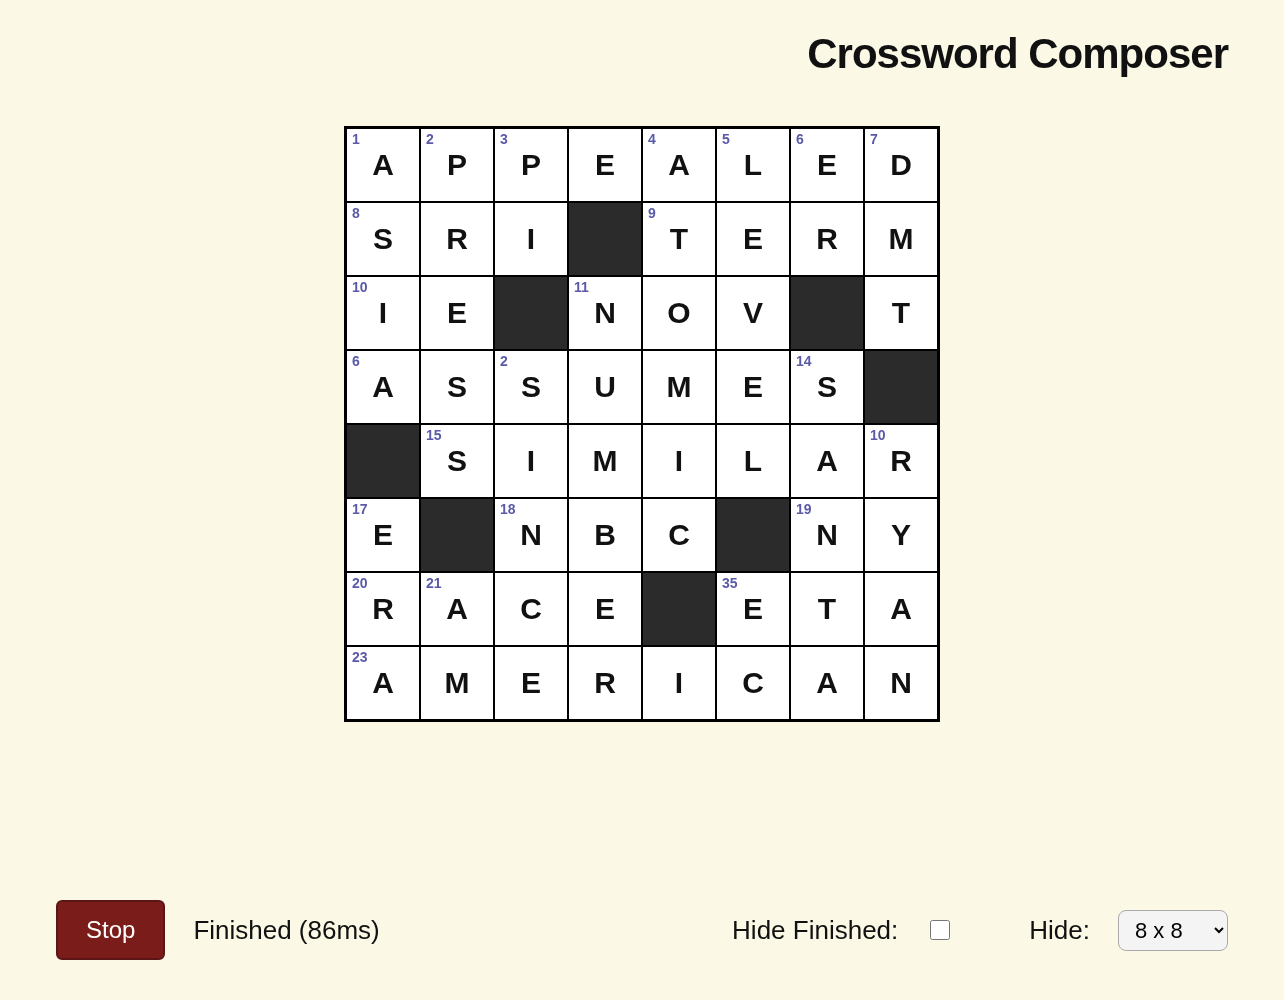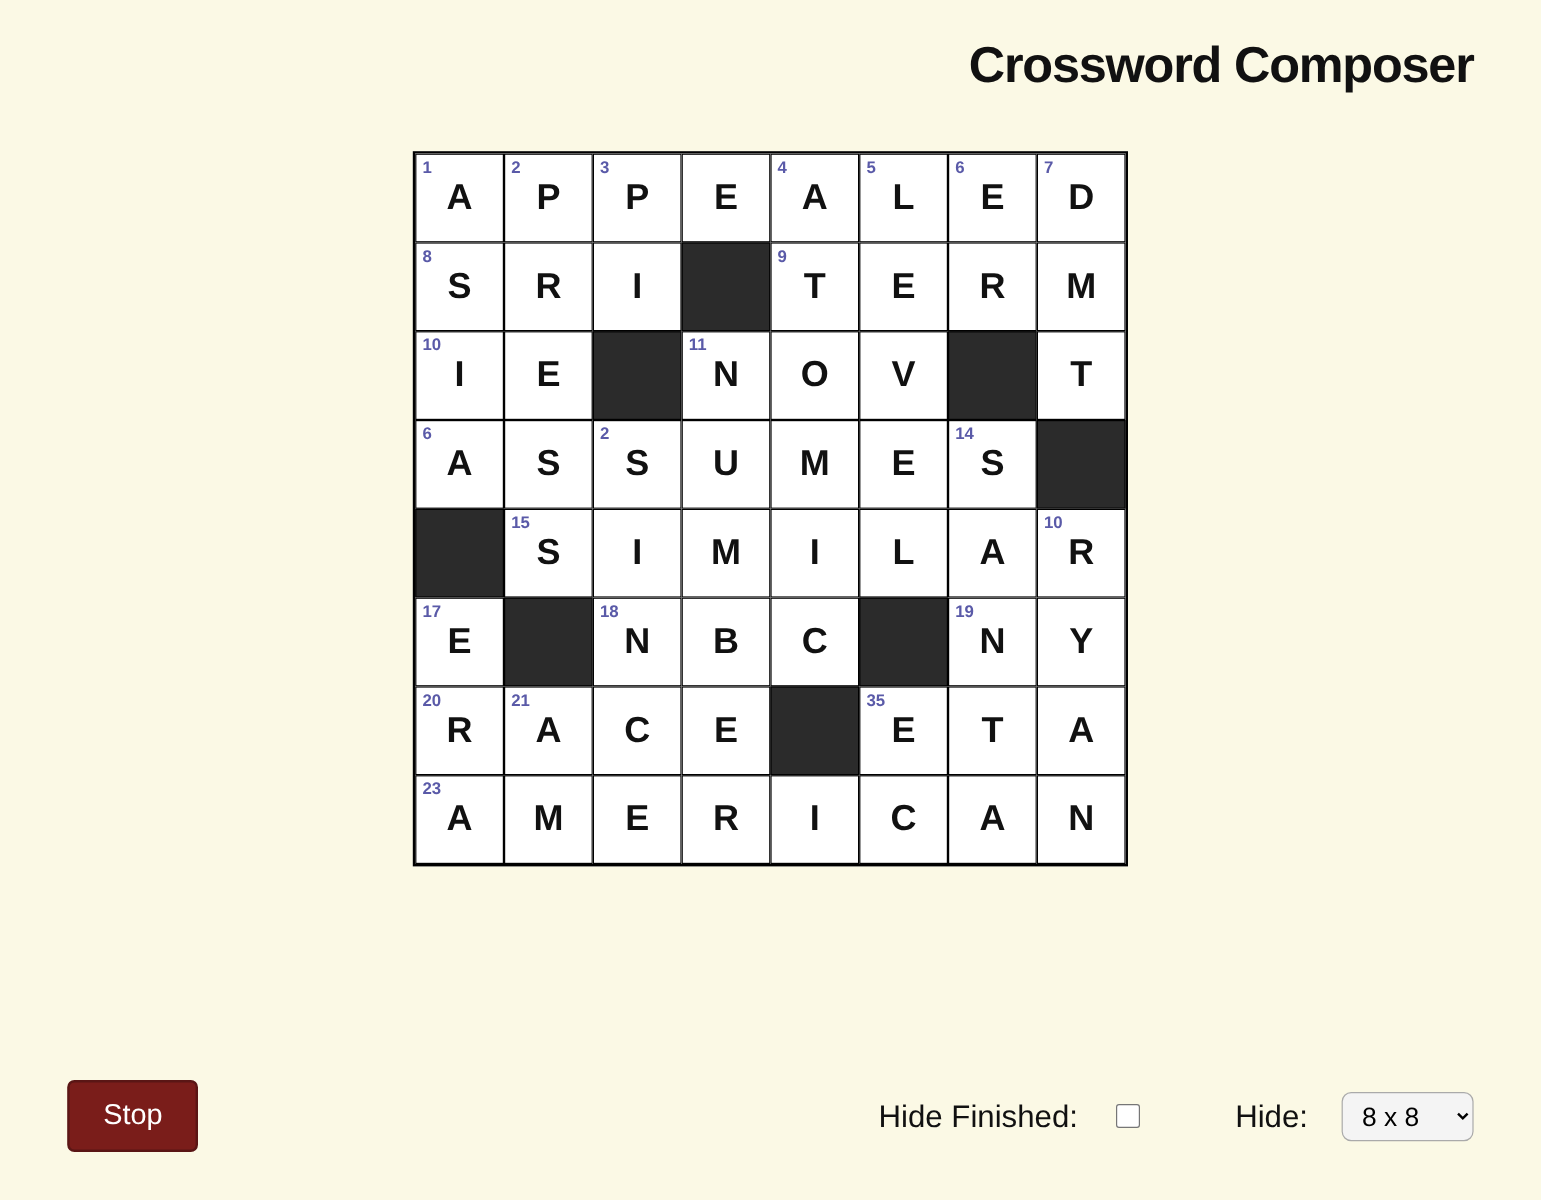--- a/index.html
+++ b/index.html
@@ -311,20 +311,21 @@
         <span>A</span>
       </div>
       <div class="cell">
         <span>N</span>
       </div>
     </div>
 </div>
 
 <div class="controls">
   <button class="btn">Stop</button>
+  <span class="status">Finished (86ms)</span>
   <span class="spacer"></span>
   <span class="label">Hide Finished:</span>
   <input type="checkbox" style="">
   <span style="width:20px"></span>
   <span class="label">Hide:</span>
   <span class="select-wrap">
     <select>
       <option>8 x 8</option>
     </select>
   </span>

